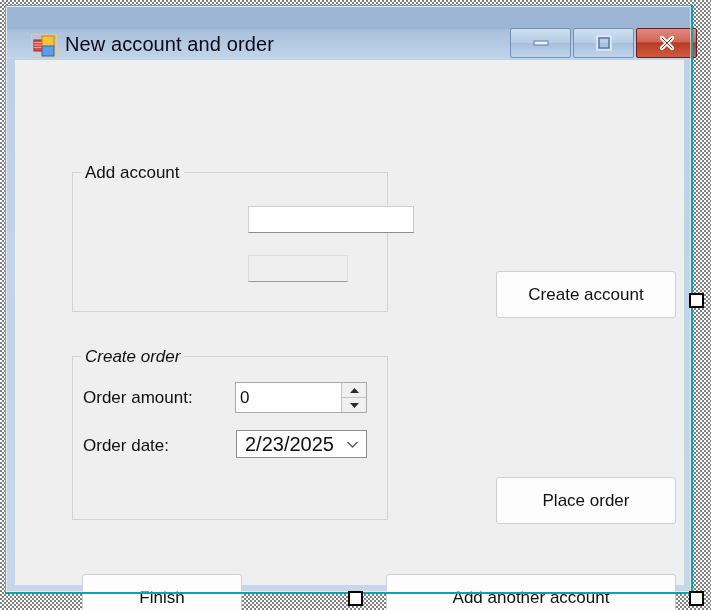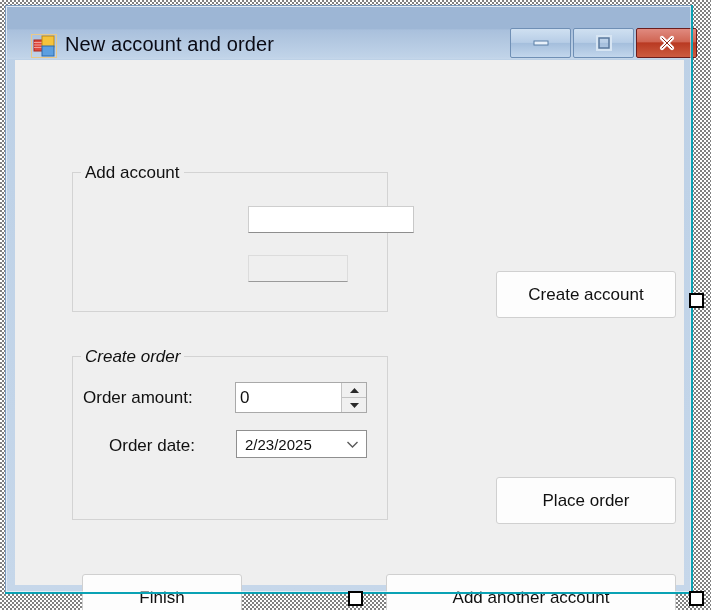--- a/index.html
+++ b/index.html
@@ -199,21 +199,21 @@
     background: #ffffff;
     border: 1px solid #8f8f8f;
     box-sizing: border-box;
     display: flex;
     align-items: center;
   }
   #input-order-date {
     flex: 1;
     border: none; outline: none; background: transparent;
     font-family: "Liberation Sans", sans-serif;
-    font-size: 15px;
+    font-size: 20px;
     color: #101010;
     padding: 0 4px 0 8px;
     min-width: 0;
   }
   #date-dropdown-btn {
     width: 28px; height: 100%;
     display: flex; align-items: center; justify-content: center;
     cursor: default;
   }
 
@@ -350,21 +350,21 @@
             </svg>
         </div>
         <div class="spin-btn" id="spin-down">
           <svg width="11" height="7" viewBox="0 0 11 7">
               <polygon points="5.5,6 1,1 10,1" fill="#2a2a2a"></polygon>
             </svg>
         </div>
       </div>
     </div>
 
-    <div class="field-label" style="left:68px; top:376px;margin-left:26px;">Order date:</div>
+    <div class="field-label" style="left:68px; top:376px;">Order date:</div>
 
     <div id="input-order-date-wrap">
       <input id="input-order-date" type="text" value="2/23/2025" style="">
       <div id="date-dropdown-btn">
         <svg width="13" height="9" viewBox="0 0 13 9">
           <polyline points="1.5,2 6.5,7 11.5,2" fill="none" stroke="#5a5a5a" stroke-width="1.4"></polyline>
         </svg>
       </div>
     </div>
 

